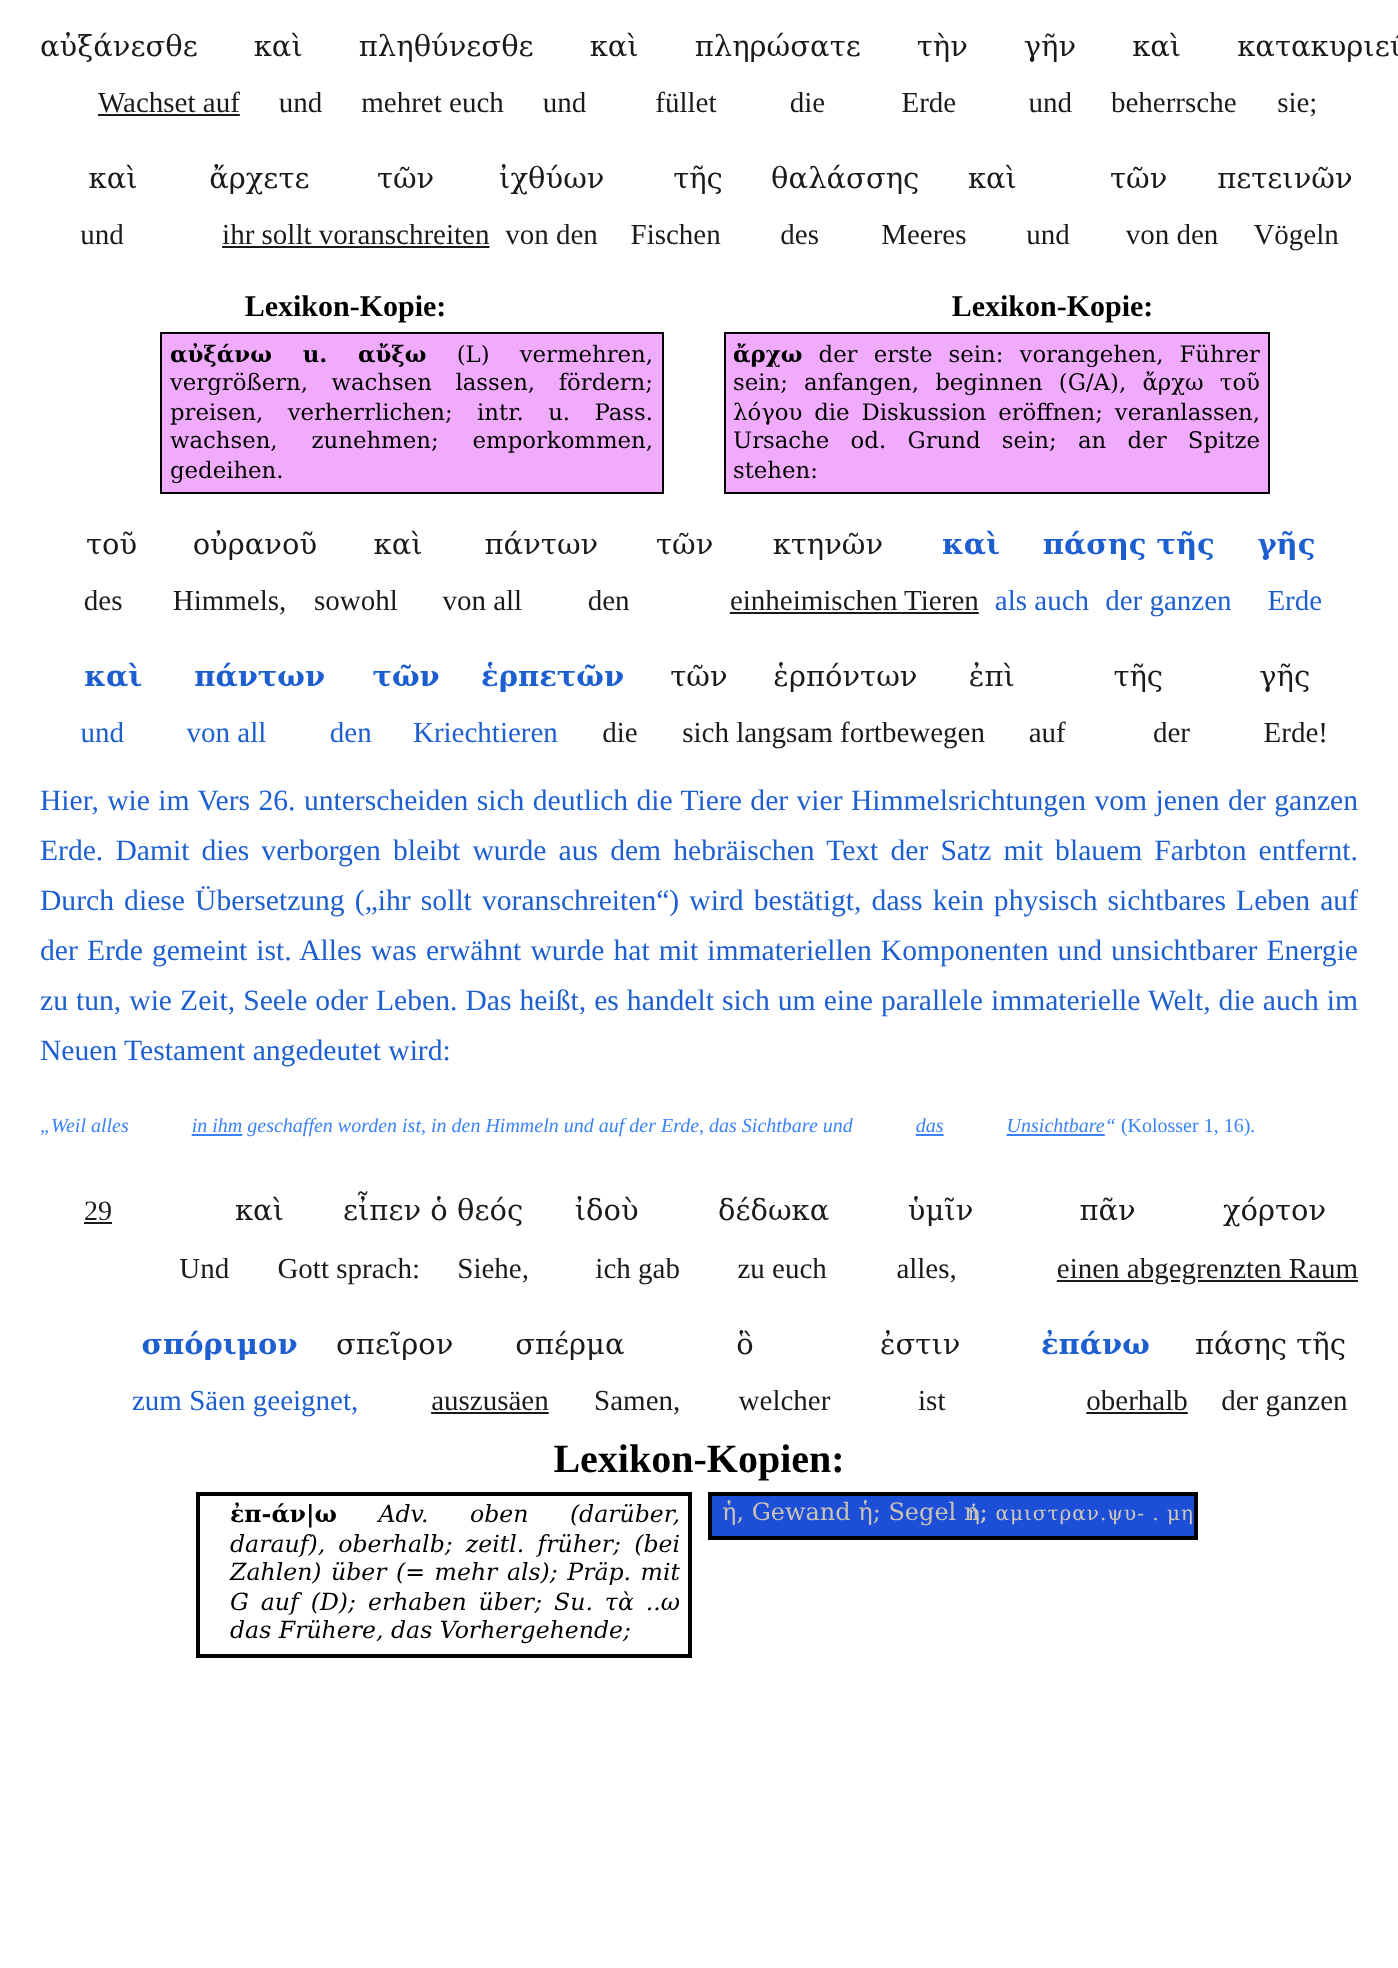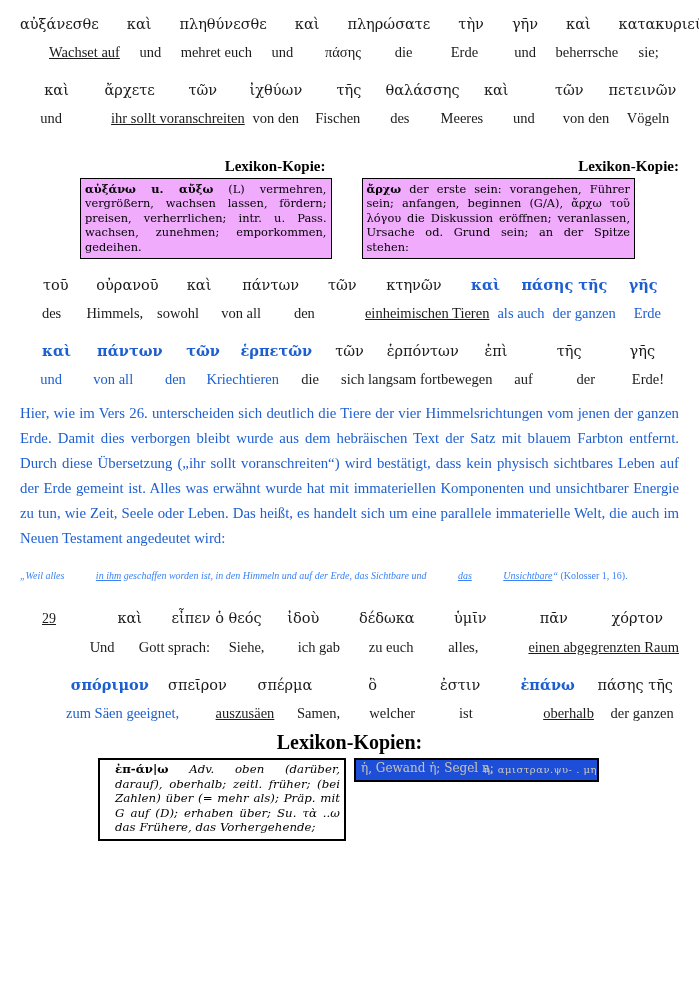--- a/index.html
+++ b/index.html
@@ -53,25 +53,25 @@
     color: #1a1a1a;
   }
   .german.blue {
     color: #1d5fd0;
     font-weight: normal;
   }
   .u { text-decoration: underline; margin-left: 29px; }
 
   
   .lex-head {
-    text-align: right;
+    text-align: center;
     font-size: 15px;
     font-weight: bold;
     font-family: "Liberation Serif", serif;
-    margin: 18px 0 3px 0;
+    margin: 6px 0 3px 0;
   }
   .lexrow {
     display: flex;
     justify-content: space-between;
     width: 659px;
     margin: 0 auto;
   }
   .lexcol {
     width: 50%;
     box-sizing: border-box;
@@ -186,21 +186,21 @@
       <div class="greek">γῆν</div>
       <div class="greek">καὶ</div>
       <div class="greek">κατακυριεύσατε</div>
       <div class="greek">αὐτῆς</div>
     </div>
     <div class="ilrow" style="margin-top:8px;">
       <div class="german u">Wachset auf</div>
       <div class="german">und</div>
       <div class="german">mehret euch</div>
       <div class="german">und</div>
-      <div class="german">πάσης</div>
+      <div class="german">füllet</div>
       <div class="german">die</div>
       <div class="german">Erde</div>
       <div class="german">und</div>
       <div class="german">beherrsche</div>
       <div class="german">sie;</div>
     </div>
 
     <div class="ilrow" style="margin-top:18px;">
       <div class="greek">καὶ</div>
       <div class="greek">ἄρχετε</div>

